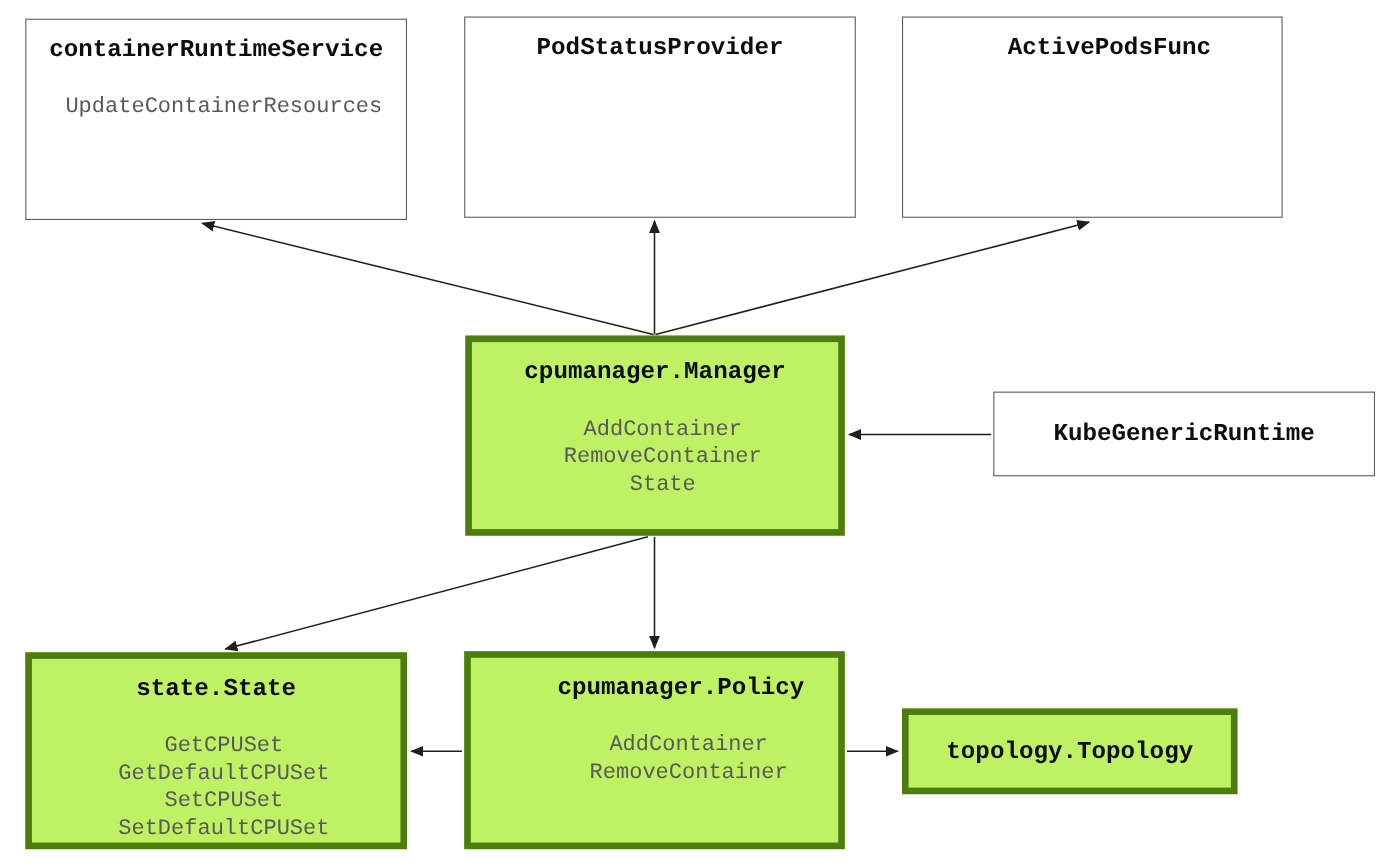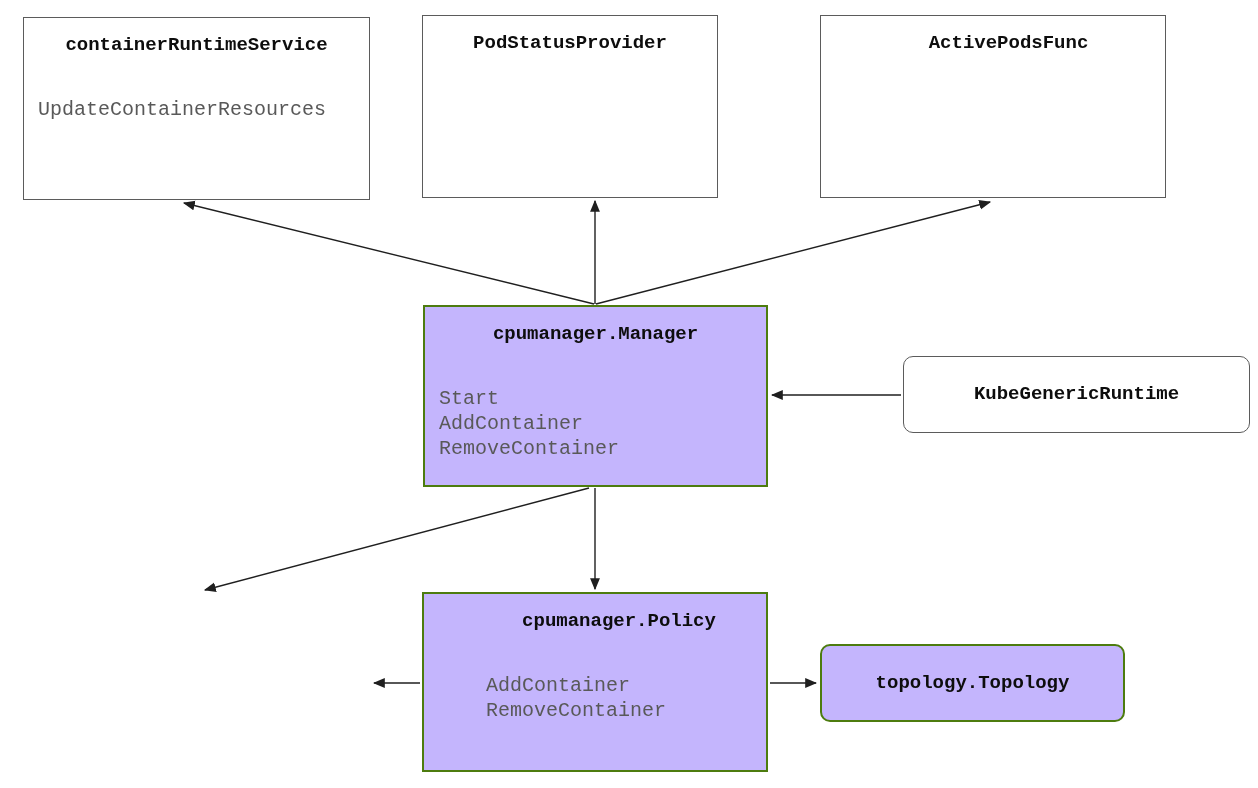--- a/index.html
+++ b/index.html
@@ -18,47 +18,47 @@
     width: 1258px; height: 788px;
     pointer-events: none;
   }
   .arrows line { stroke: #1f1f1f; stroke-width: 1.4; }
   .node {
     position: absolute;
     background: #ffffff;
     border: 1.5px solid #5b5b5b;
   }
   .node.highlight {
-    background: #c4b5fd;
-    border: 2px solid #4d7c0f;
+    background: #bef264;
+    border: 6px solid #4d7c0f;
   }
   .node-title {
     font-weight: bold;
-    font-size: 19px;
+    font-size: 22px;
     line-height: 27px;
     color: #0d0d0d;
     text-align: center;
     padding-top: 14px;
     white-space: pre;
   }
-  .node-methods { margin-top: 38px; padding-left: 14px; }
+  .node-methods { margin-top: 26px; padding-left: 14px; text-align: center; }
   .method {
     font-size: 20px;
     line-height: 25px;
     color: #595959;
     white-space: pre;
   }
   .node.label-only {
-    display: flex; align-items: center; justify-content: center; border-radius: 10px;
+    display: flex; align-items: center; justify-content: center;
   }
   .node.label-only .node-title { padding-top: 0; }
 
   
   #n-crs { left: 23px;  top: 17px;  width: 347px; height: 183px; }
-  #n-psp { left: 422px; top: 15px;  width: 296px; height: 183px; }
+  #n-psp { left: 422px; top: 15px;  width: 356px; height: 183px; }
   #n-apf { left: 820px; top: 15px;  width: 346px; height: 183px; padding-left: 31px; }
   #n-mgr { left: 423px; top: 305px; width: 345px; height: 182px; }
   #n-kgr { left: 903px; top: 356px; width: 347px; height: 77px;  }
   #n-sst { left: 23px;  top: 593px; width: 347px; height: 179px; }
   #n-pol { left: 422px; top: 592px; width: 346px; height: 180px; padding-left: 48px; }
   #n-top { left: 820px; top: 644px; width: 305px; height: 78px;  }
 </style>
 </head>
 <body>
 
@@ -91,30 +91,39 @@
     <div class="node-title">PodStatusProvider</div>
   </div>
 
   <div id="n-apf" class="node">
     <div class="node-title">ActivePodsFunc</div>
   </div>
 
   <div id="n-mgr" class="node highlight">
     <div class="node-title">cpumanager.Manager</div>
     <div class="node-methods">
-      <div class="method">Start</div>
       <div class="method">AddContainer</div>
       <div class="method">RemoveContainer</div>
+      <div class="method">State</div>
     </div>
   </div>
 
   <div id="n-kgr" class="node label-only">
     <div class="node-title">KubeGenericRuntime</div>
   </div>
 
+  <div id="n-sst" class="node highlight">
+    <div class="node-title">state.State</div>
+    <div class="node-methods">
+      <div class="method">GetCPUSet</div>
+      <div class="method">GetDefaultCPUSet</div>
+      <div class="method">SetCPUSet</div>
+      <div class="method">SetDefaultCPUSet</div>
+    </div>
+  </div>
 
   <div id="n-pol" class="node highlight">
     <div class="node-title">cpumanager.Policy</div>
     <div class="node-methods">
       <div class="method">AddContainer</div>
       <div class="method">RemoveContainer</div>
     </div>
   </div>
 
   <div id="n-top" class="node highlight label-only">

